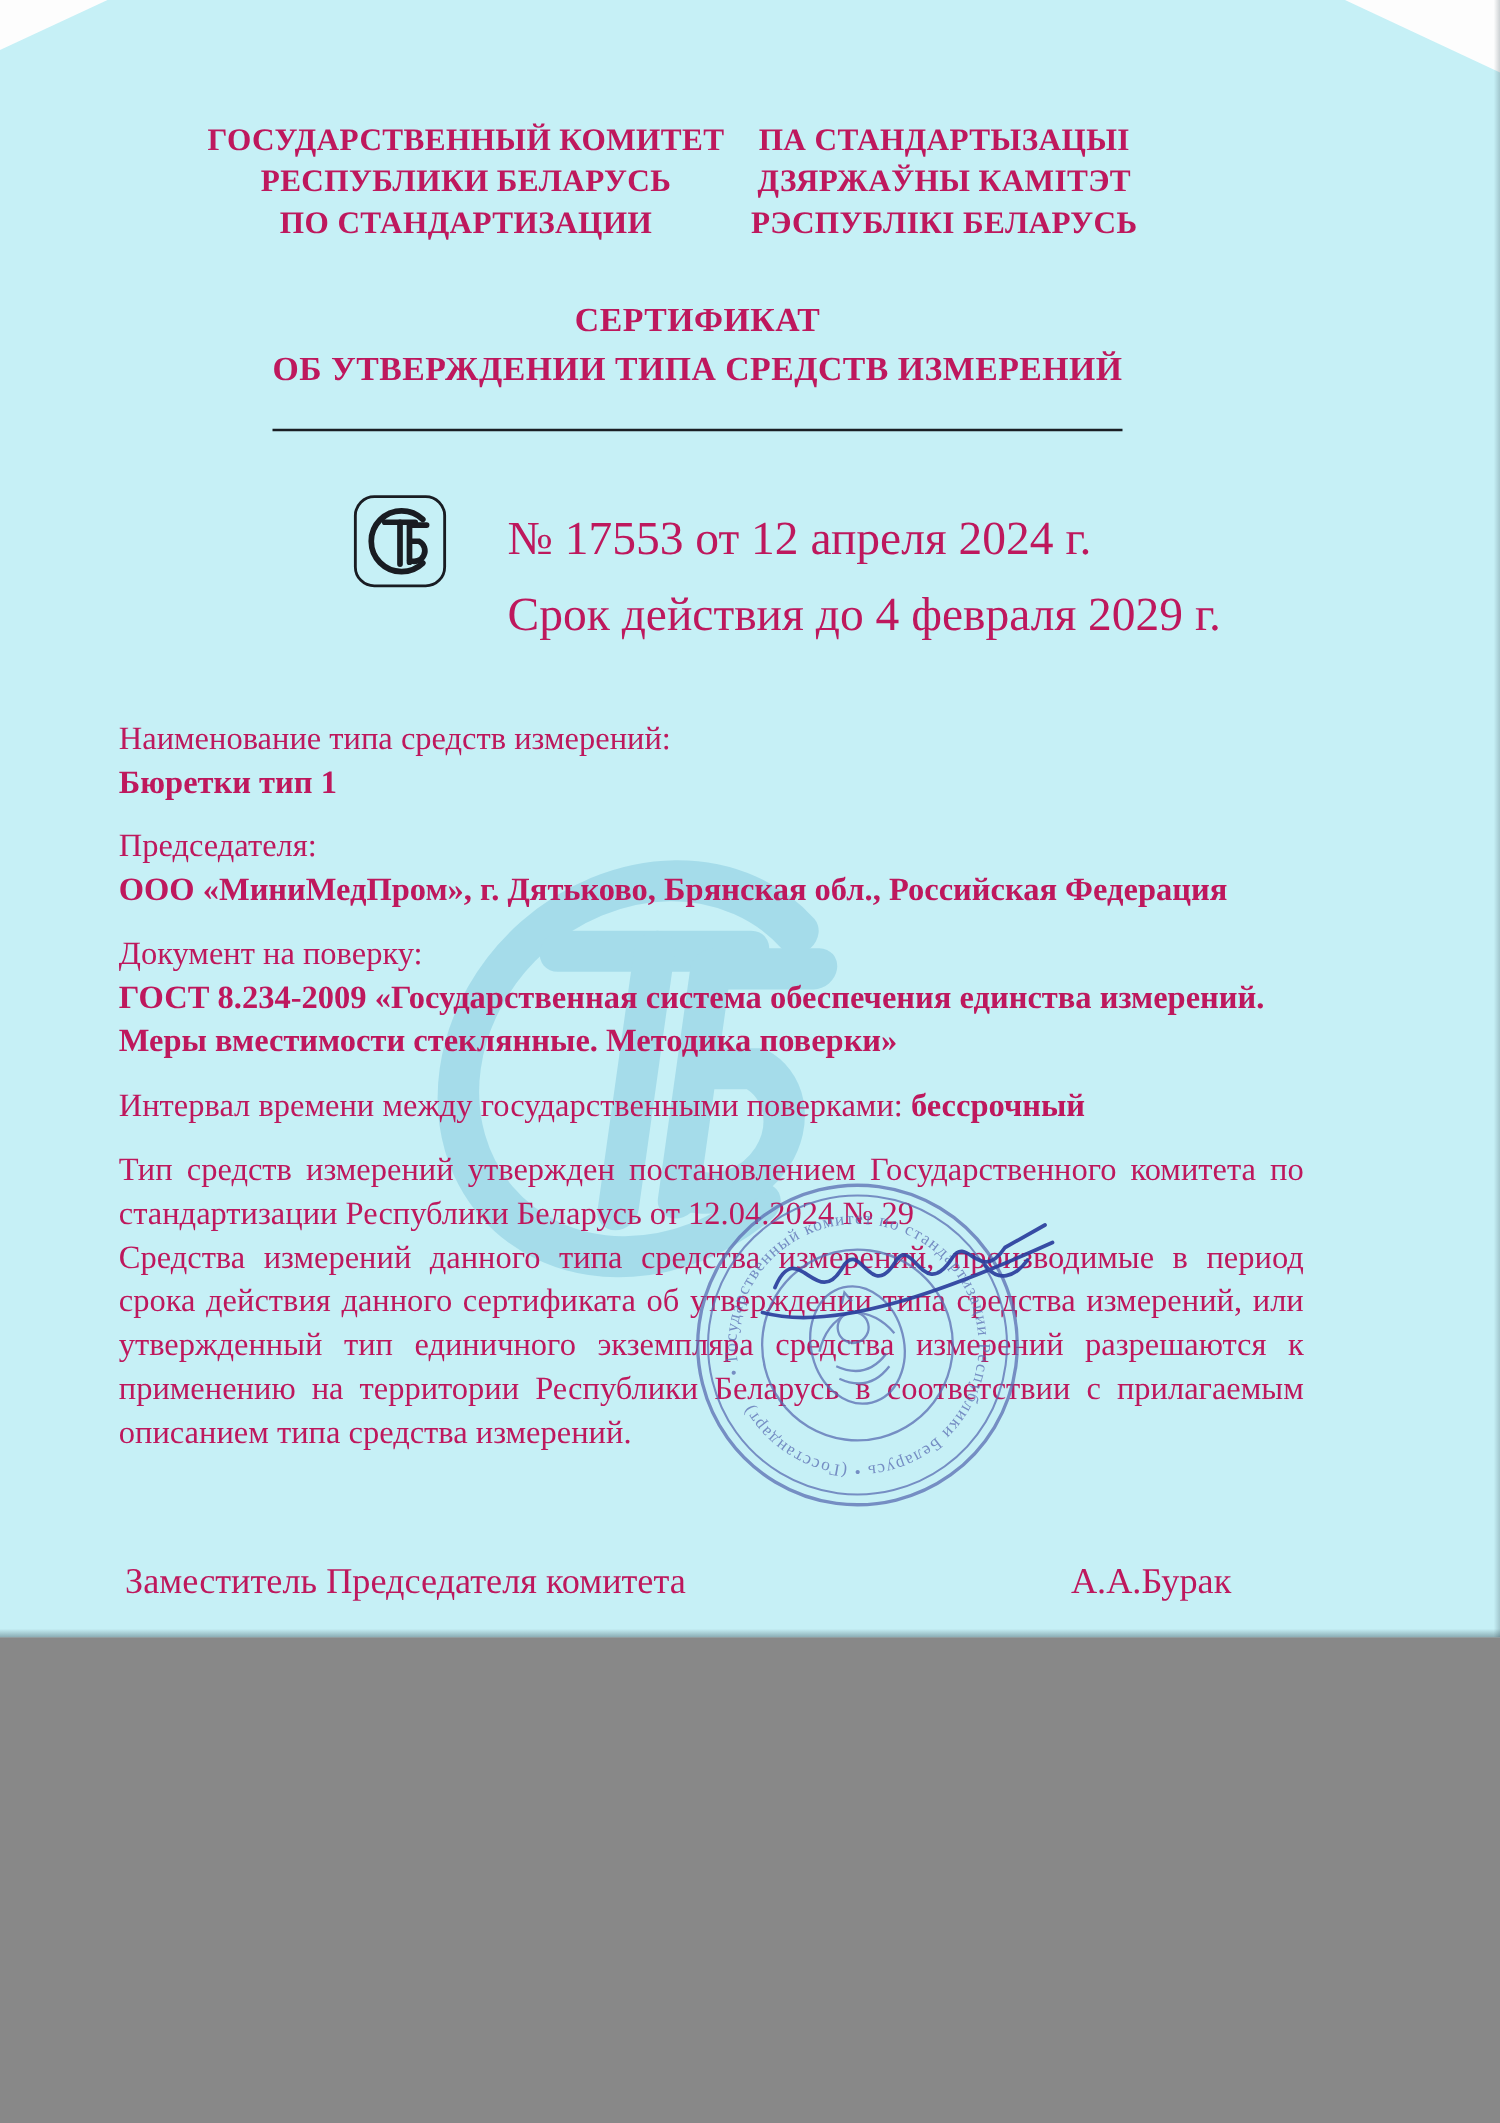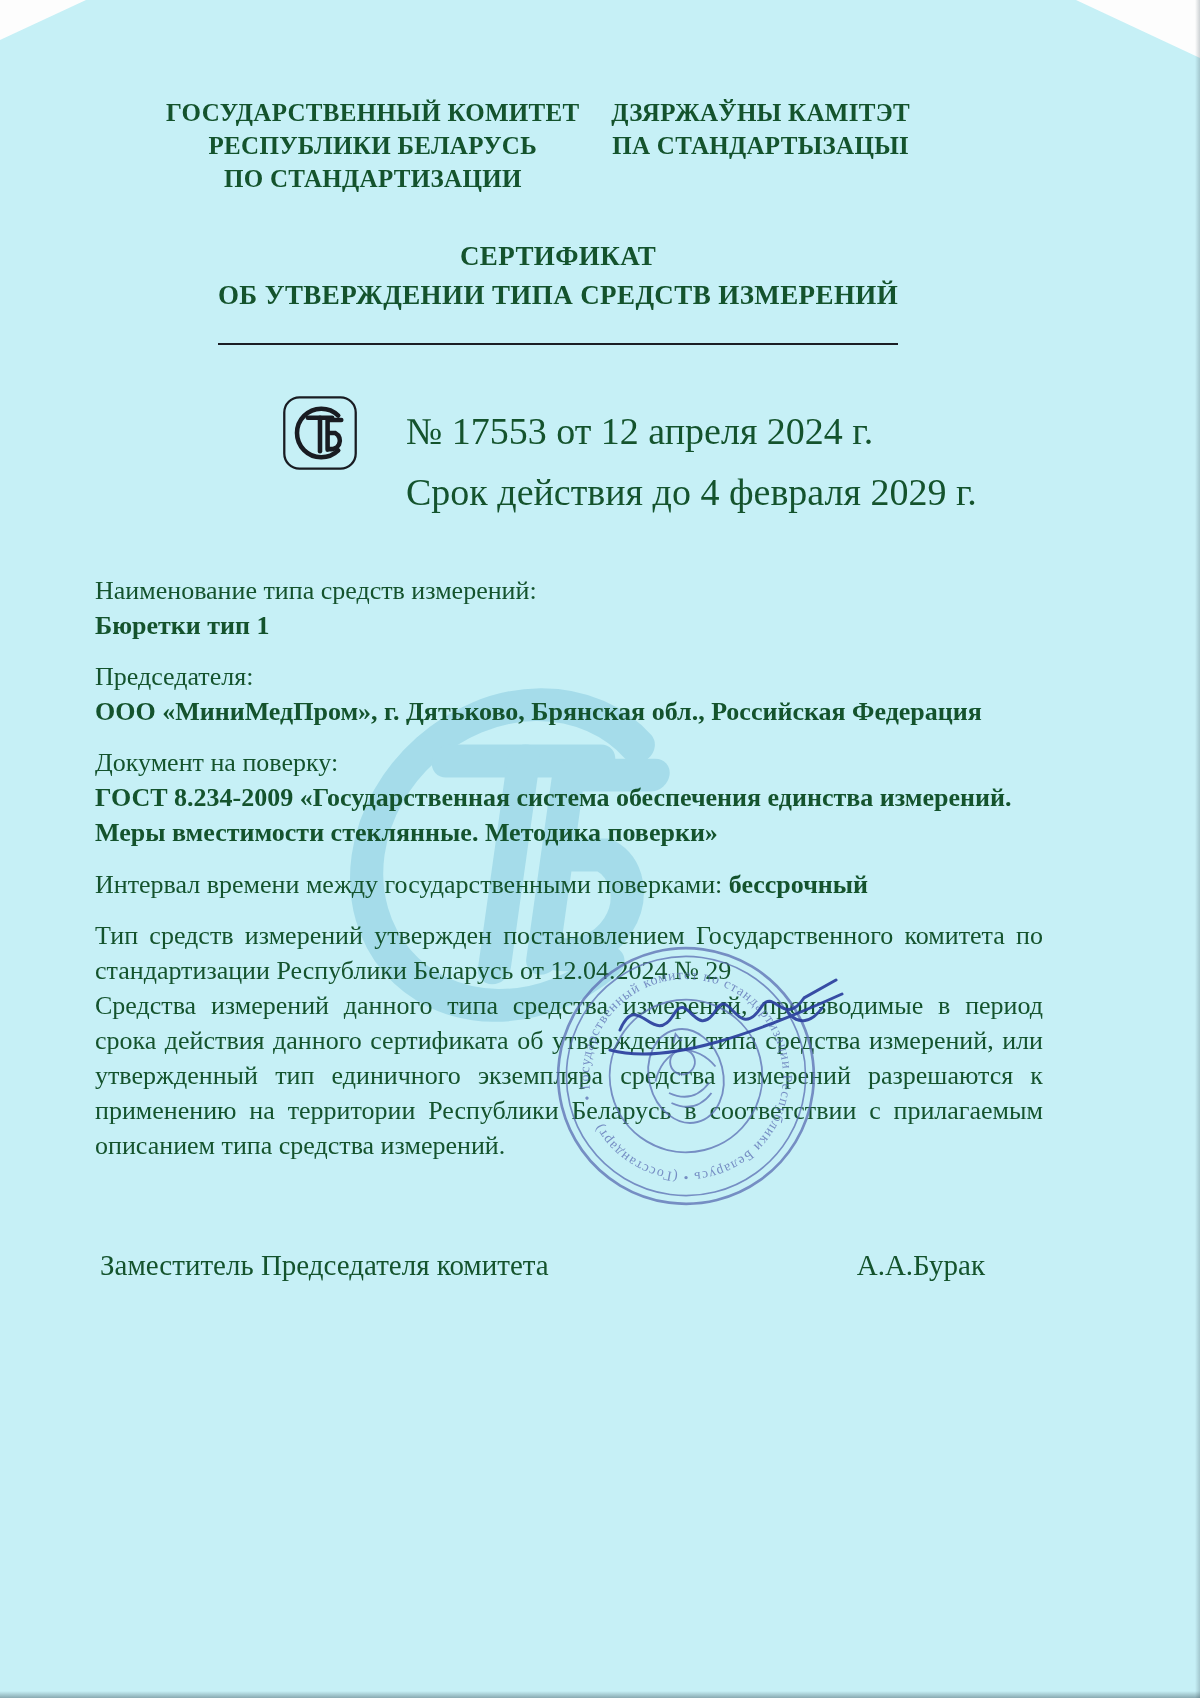--- a/index.html
+++ b/index.html
@@ -1,22 +1,22 @@
 <!DOCTYPE html>
 <html><head>
 <meta charset="utf-8">
 <style>
   html,body { margin:0; padding:0; background:#888; }
   .page {
     position:relative;
-    width:1200px; height:1698px;
+    width:1200px; height:1310px;
     margin:0 auto;
     background:#c6f0f6;
     font-family:"Liberation Serif","DejaVu Serif",serif;
-    color:#14532d;
+    color:#be185d;
     overflow:hidden;
   }
   
   .corner-tl { position:absolute; top:0; left:0; width:0; height:0;
     border-top:40px solid #fdfdfd; border-right:86px solid transparent; z-index:6; }
   .corner-tr { position:absolute; top:0; right:0; width:0; height:0;
     border-top:58px solid #fdfdfd; border-left:124px solid transparent; z-index:6; }
   .edge-bottom { position:absolute; left:0; bottom:0; width:100%; height:7px;
     background:linear-gradient(rgba(0,0,0,0),rgba(35,55,65,.38)); z-index:6; }
   .edge-right { position:absolute; right:0; top:0; height:100%; width:5px;
@@ -71,22 +71,23 @@
 
   <div class="content">
 
     <div class="header-row">
       <div class="header-block">
         <div>ГОСУДАРСТВЕННЫЙ КОМИТЕТ</div>
         <div>РЕСПУБЛИКИ БЕЛАРУСЬ</div>
         <div>ПО СТАНДАРТИЗАЦИИ</div>
       </div>
       <div class="header-block">
+        <div>ПА СТАНДАРТЫЗАЦЫІ</div>
         <div>ДЗЯРЖАЎНЫ КАМІТЭТ</div>
-        <div>ПА СТАНДАРТЫЗАЦЫІ</div>
+        <div>РЭСПУБЛІКІ БЕЛАРУСЬ</div>
       </div>
     </div>
 
     <div class="title-wrap">
       <div class="title-inner">
         <div>СЕРТИФИКАТ</div>
         <div>ОБ УТВЕРЖДЕНИИ ТИПА СРЕДСТВ ИЗМЕРЕНИЙ</div>
       </div>
     </div>
 

